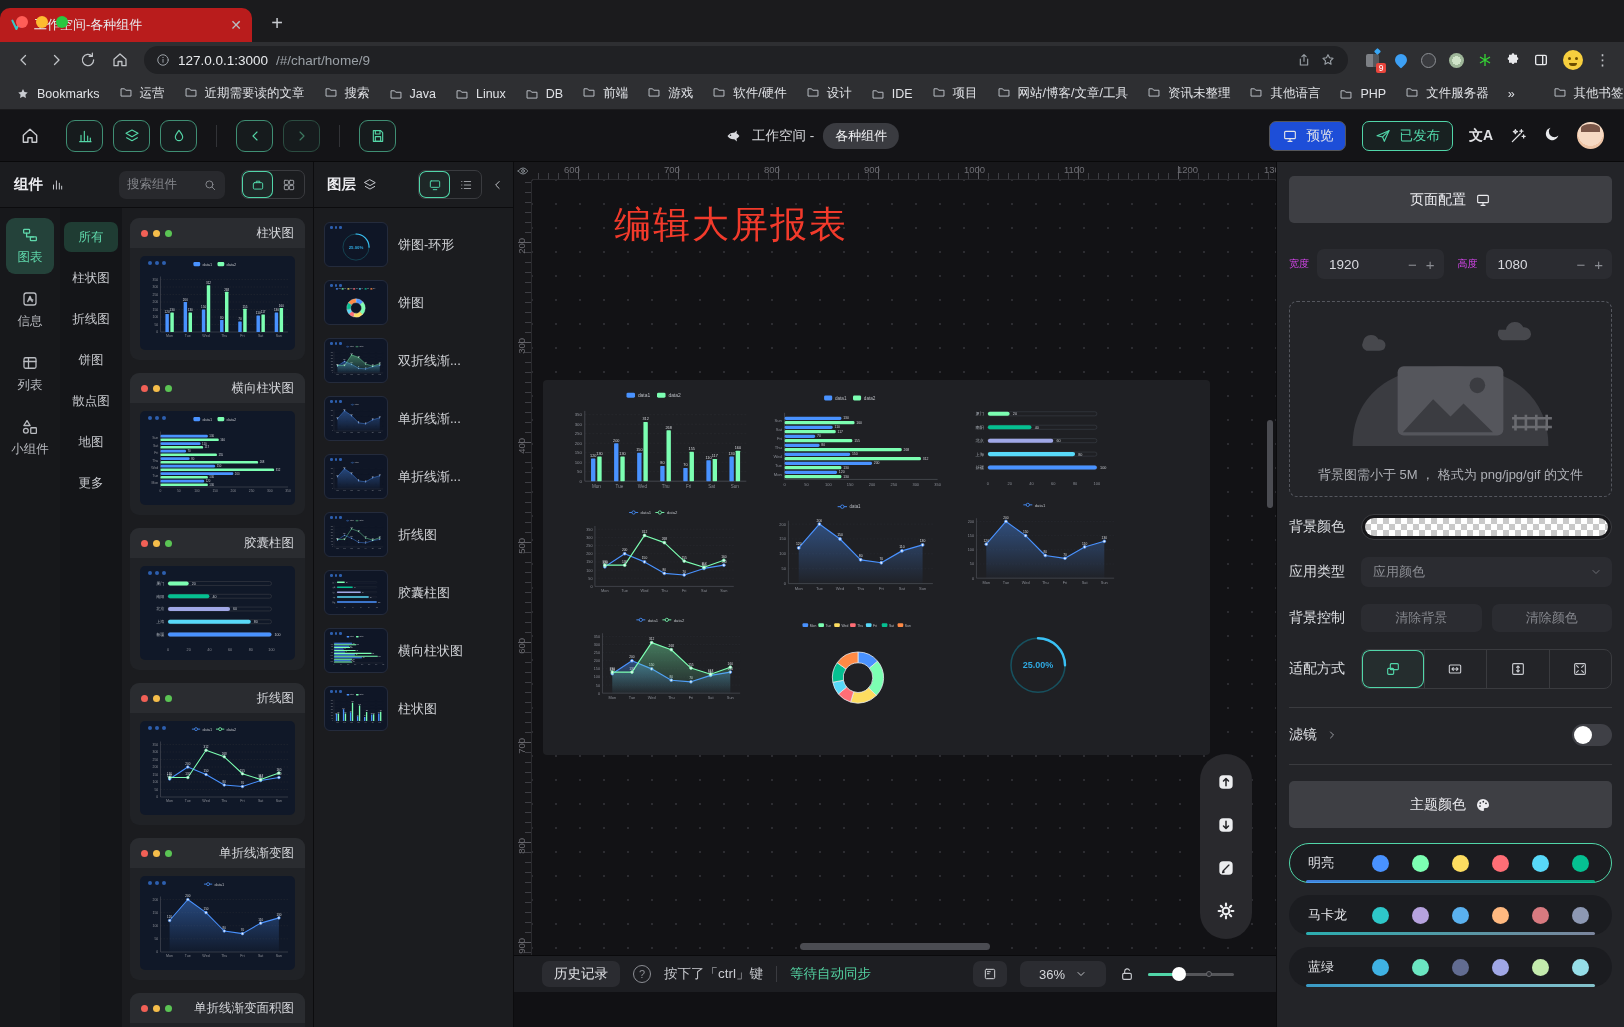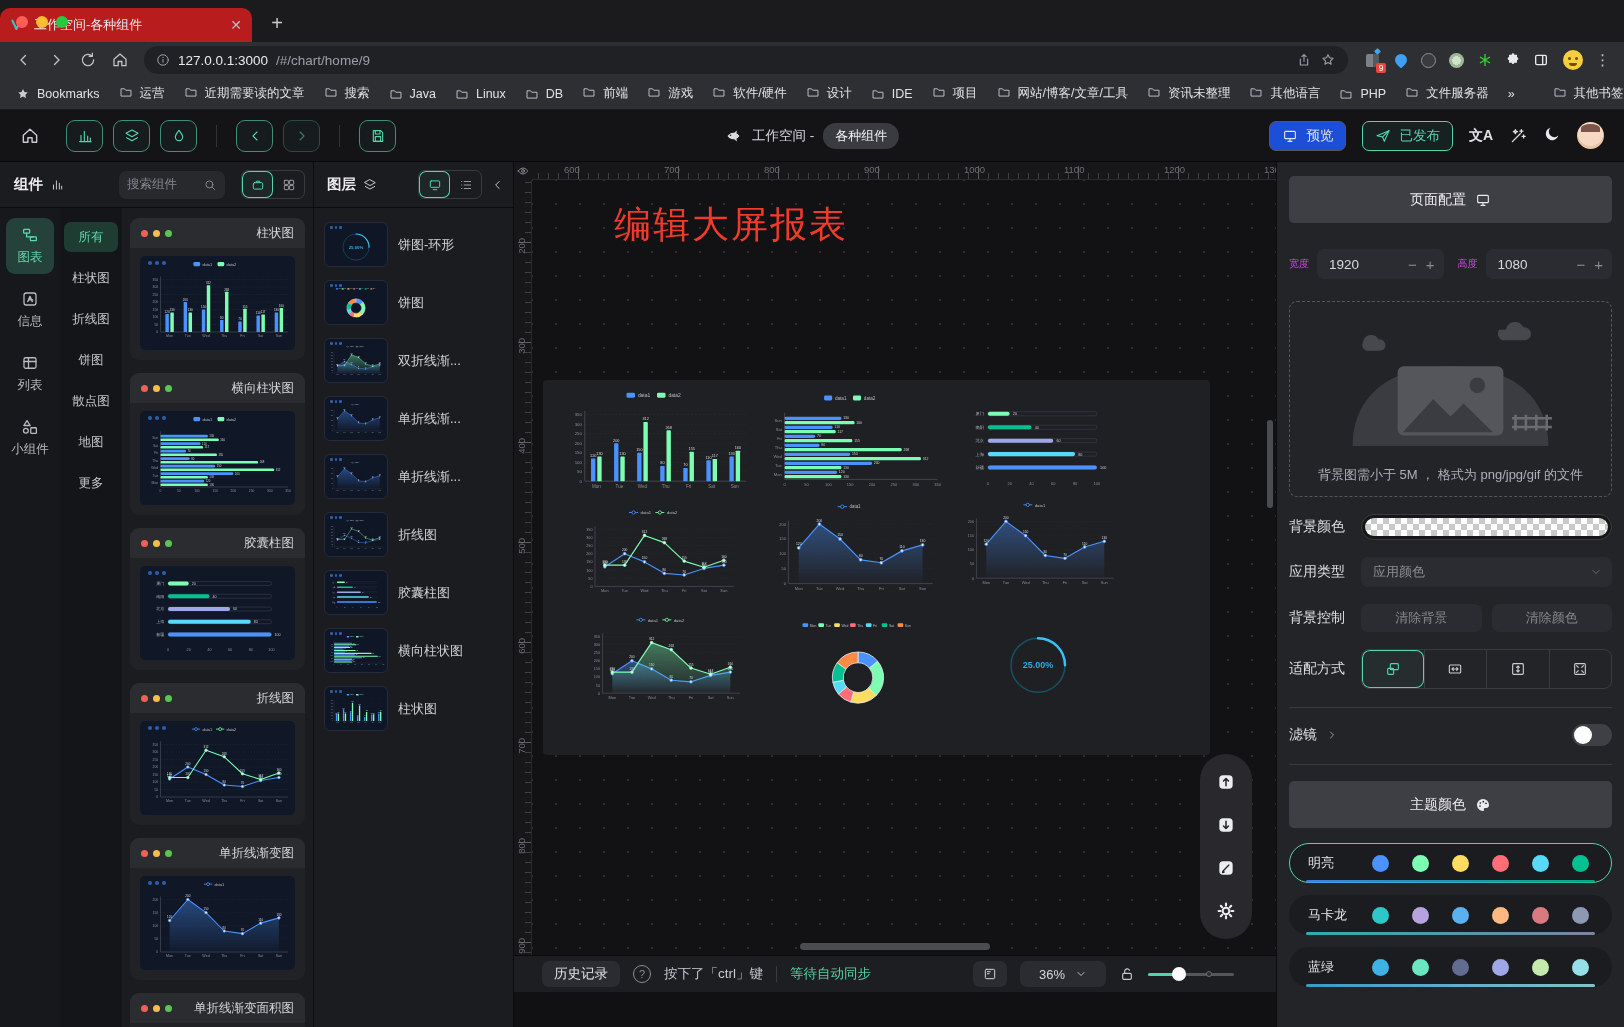--- a/index.html
+++ b/index.html
@@ -1420,21 +1420,21 @@
 
   <div class="canvascol">
     <div class="canvas">
       <div class="hruler" id="hruler">
           <span class="hnum" style="left:32px">600</span>
           <span class="hnum" style="left:132px">700</span>
           <span class="hnum" style="left:232px">800</span>
           <span class="hnum" style="left:332px">900</span>
           <span class="hnum" style="left:432px">1000</span>
           <span class="hnum" style="left:532px">1100</span>
-          <span class="hnum" style="left:632px">1200</span>
+          <span class="hnum" style="left:645px">1200</span>
           <span class="hnum" style="left:732px">1300</span>
         </div>
       <div class="vruler" id="vruler">
           <span class="vnum" style="top:58px">200</span>
           <span class="vnum" style="top:158px">300</span>
           <span class="vnum" style="top:258px">400</span>
           <span class="vnum" style="top:358px">500</span>
           <span class="vnum" style="top:458px">600</span>
           <span class="vnum" style="top:558px">700</span>
           <span class="vnum" style="top:658px">800</span>

